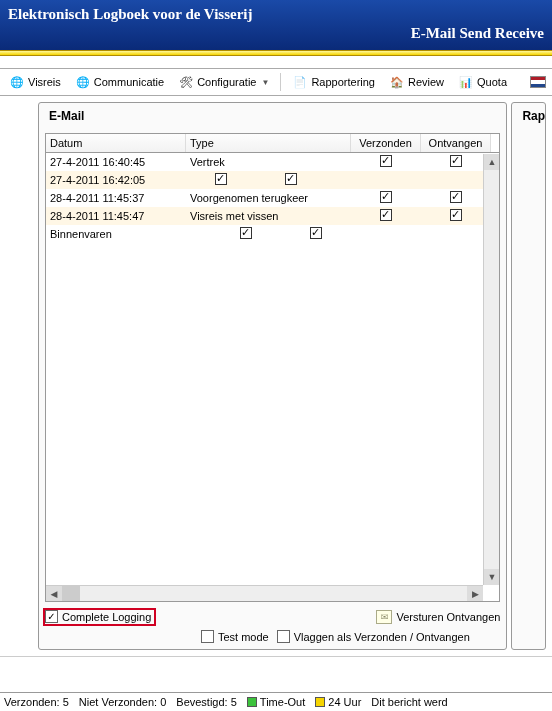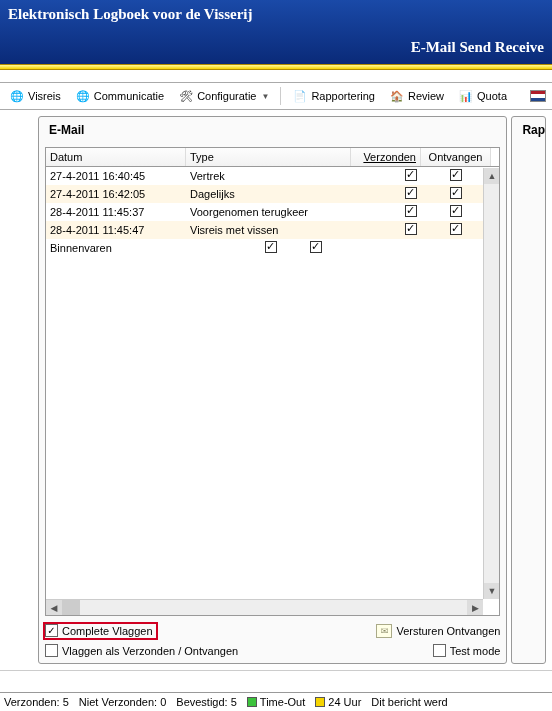--- a/index.html
+++ b/index.html
@@ -13,21 +13,21 @@
     overflow: hidden;
     position: relative;
   }
   .titlebar {
     background: linear-gradient(to bottom, #1a4aa8, #0a2a78);
     color: #fff;
     padding: 6px 8px 8px 8px;
     font-family: "Comic Sans MS", cursive;
     font-weight: bold;
   }
-  .titlebar .line1 { font-size: 15px; margin-bottom: 16px; }
+  .titlebar .line1 { font-size: 15px; margin-bottom: 2px; }
   .titlebar .line2 { font-size: 15px; text-align: right; }
   .yellow-strip {
     height: 6px;
     background: linear-gradient(to bottom, #fff89a, #f5d400);
     border-top: 1px solid #b08c00;
     border-bottom: 1px solid #b08c00;
   }
   .spacer { height: 12px; background: #fff; }
   .menubar {
     display: flex;
@@ -93,21 +93,21 @@
     white-space: nowrap;
     text-overflow: ellipsis;
   }
   .th {
     border-right: 1px solid #ddd;
     font-size: 11px;
     background: linear-gradient(#fdfdfd,#f2f2f2);
   }
   .col-datum { width: 140px; }
   .col-type  { width: 165px; }
-  .col-verz  { width: 70px; text-align: right; text-decoration: underline; }
+  .col-verz  { width: 70px; text-align: center; }
   .col-ontv  { width: 70px; text-align: center; }
   .tbody {
     flex: 1;
     overflow: hidden;
   }
   .trow { display: flex; height: 18px; align-items: center; }
   .trow.alt { background: #fff7e6; }
   .td { font-size: 11px; }
   .chkmark {
     display: inline-block;
@@ -223,21 +223,20 @@
       </div>
       <div class="tbody" id="tbody">
           <div class="trow">
             <div class="td col-datum">27-4-2011 16:40:45</div>
             <div class="td col-type">Vertrek</div>
             <div class="td col-verz"><span class="chkmark"></span></div>
             <div class="td col-ontv"><span class="chkmark"></span></div>
           </div>
           <div class="trow alt">
             <div class="td col-datum">27-4-2011 16:42:05</div>
-            <div class="td col-type">Dagelijks</div>
             <div class="td col-verz"><span class="chkmark"></span></div>
             <div class="td col-ontv"><span class="chkmark"></span></div>
           </div>
           <div class="trow">
             <div class="td col-datum">28-4-2011 11:45:37</div>
             <div class="td col-type">Voorgenomen terugkeer</div>
             <div class="td col-verz"><span class="chkmark"></span></div>
             <div class="td col-ontv"><span class="chkmark"></span></div>
           </div>
           <div class="trow alt">
@@ -260,34 +259,34 @@
         <div class="arrow">◀</div>
         <div class="thumb"></div>
         <div class="arrow" style="margin-left:auto">▶</div>
       </div>
     </div>
 
     <div class="bottom-controls">
       <div class="ctrl">
         <span class="redbox">
           <span class="cbox">✓</span>
-          <span>Complete Vlaggen</span>
+          <span>Complete Logging</span>
         </span>
       </div>
       <div class="ctrl" style="justify-content:flex-end">
         <span class="btnicon">✉</span>
         <span>Versturen Ontvangen</span>
       </div>
+      <div class="ctrl" style="justify-content:flex-end">
+        <span class="cbox"></span>
+        <span>Test mode</span>
+      </div>
       <div class="ctrl">
         <span class="cbox"></span>
         <span>Vlaggen als Verzonden / Ontvangen</span>
-      </div>
-      <div class="ctrl" style="justify-content:flex-end">
-        <span class="cbox"></span>
-        <span>Test mode</span>
       </div>
     </div>
   </div>
 
   <div class="panel right-panel">
     <div class="section-title">Rapp</div>
   </div>
 </div>
 
 <div class="strip2"></div>

